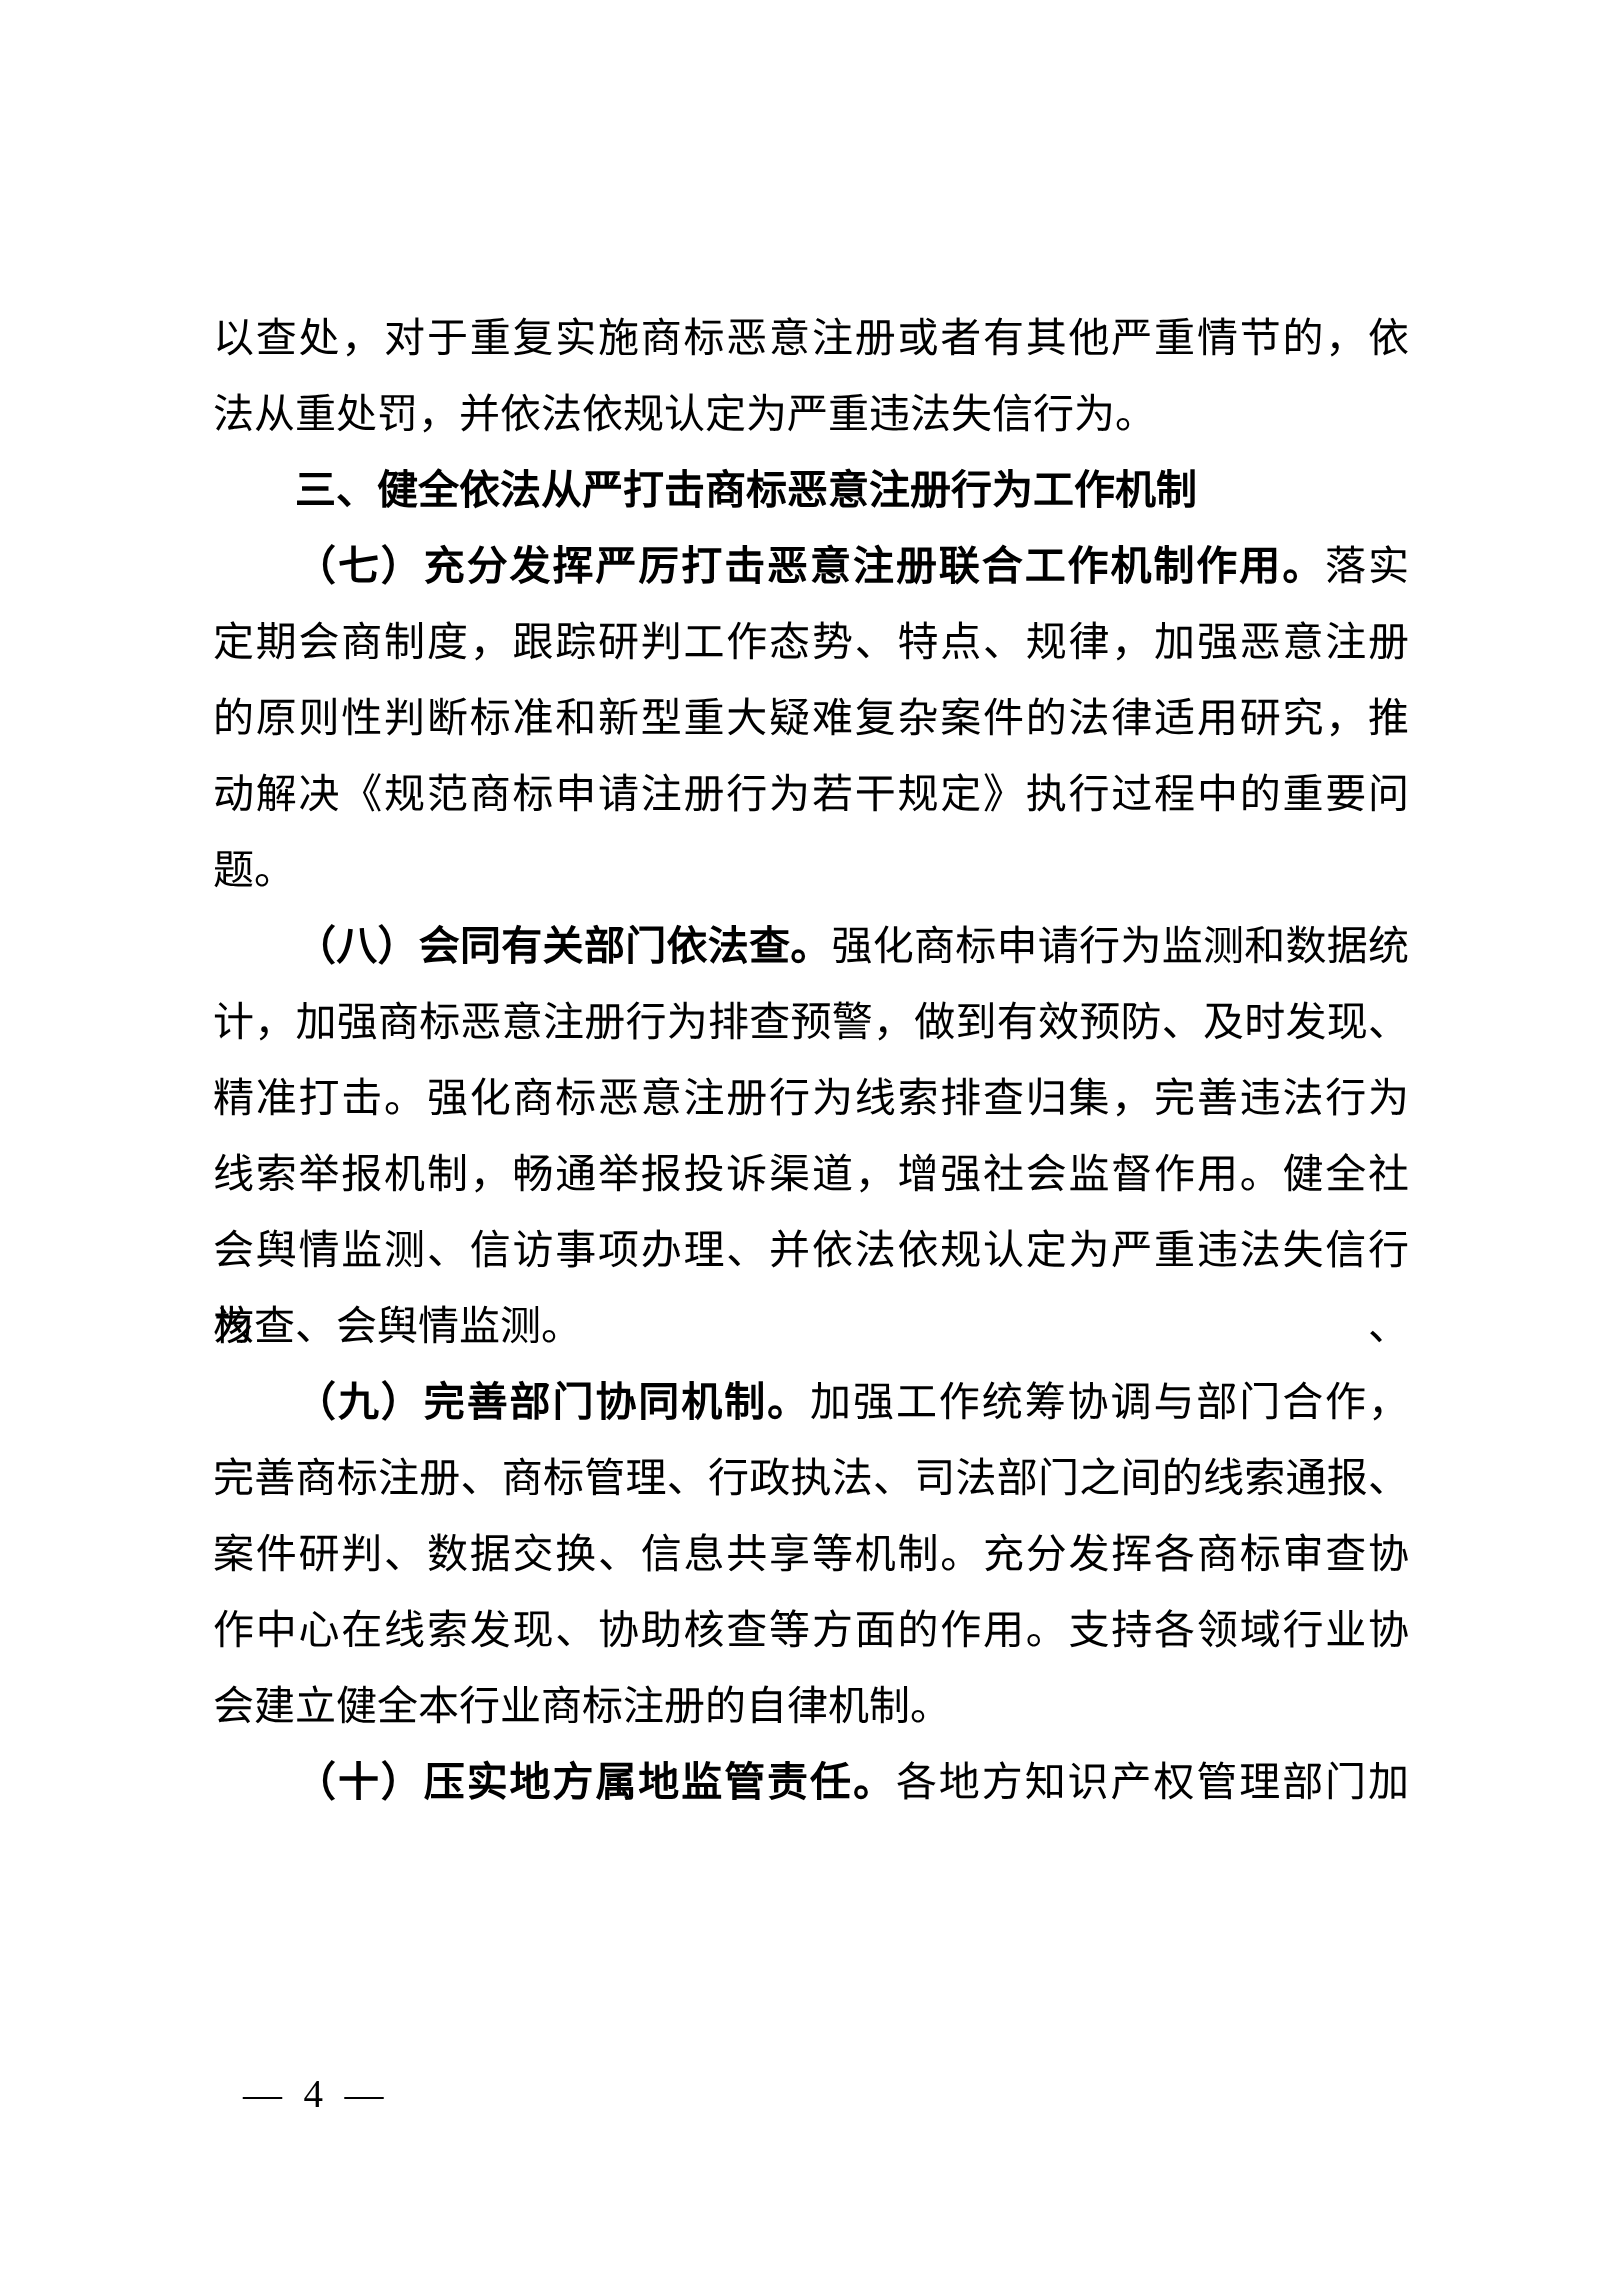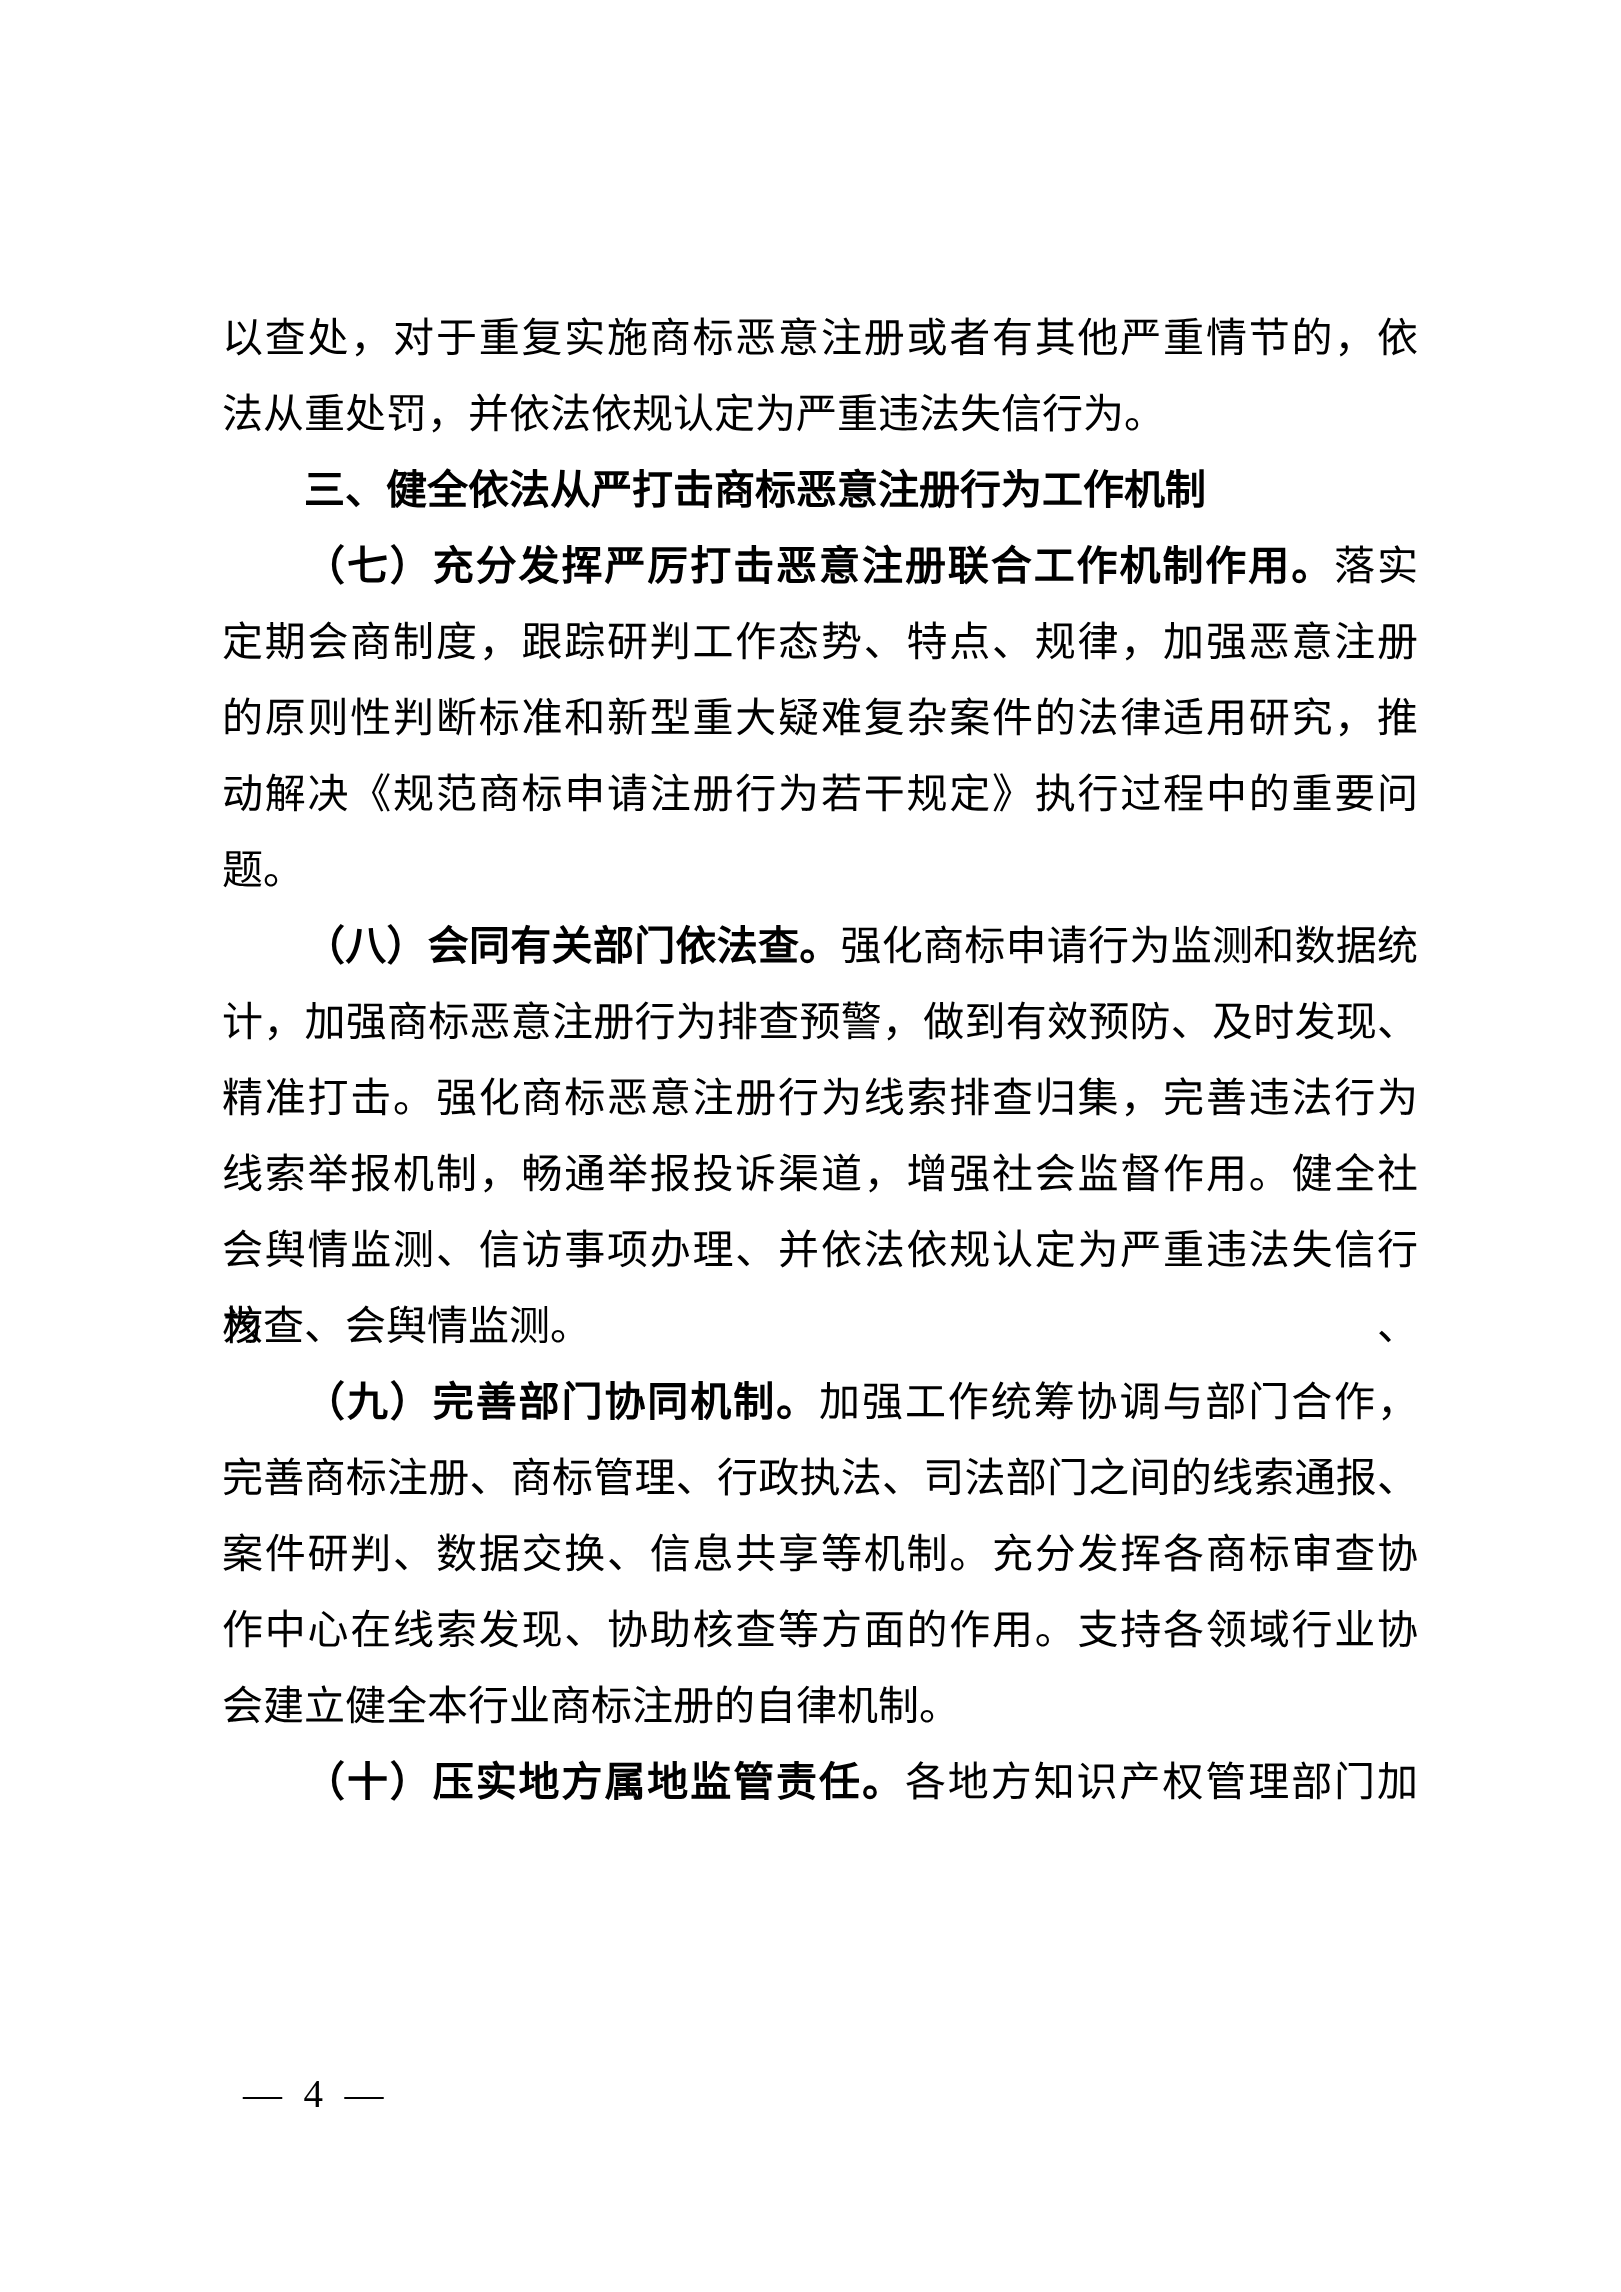--- a/index.html
+++ b/index.html
@@ -11,21 +11,21 @@
     position: relative;
     width: 1621px;
     height: 2293px;
     background: #ffffff;
     overflow: hidden;
     font-family: "Liberation Serif", serif;
     color: #000000;
   }
   .text-block {
     position: absolute;
-    left: 222px;
+    left: 213px;
     top: 300px;
     width: 1196px;
   }
   .para { margin: 0; padding: 0; }
   .line {
     height: 76px;
     line-height: 76px;
     font-size: 41px;
     letter-spacing: 0px;
     white-space: normal;

